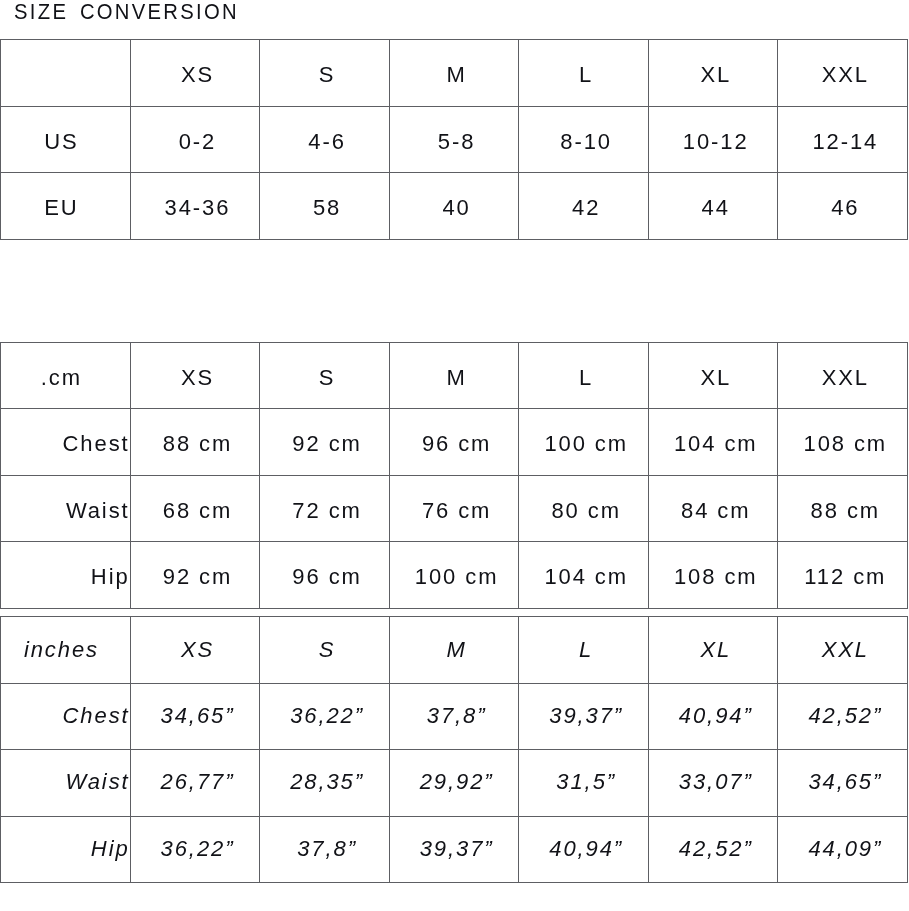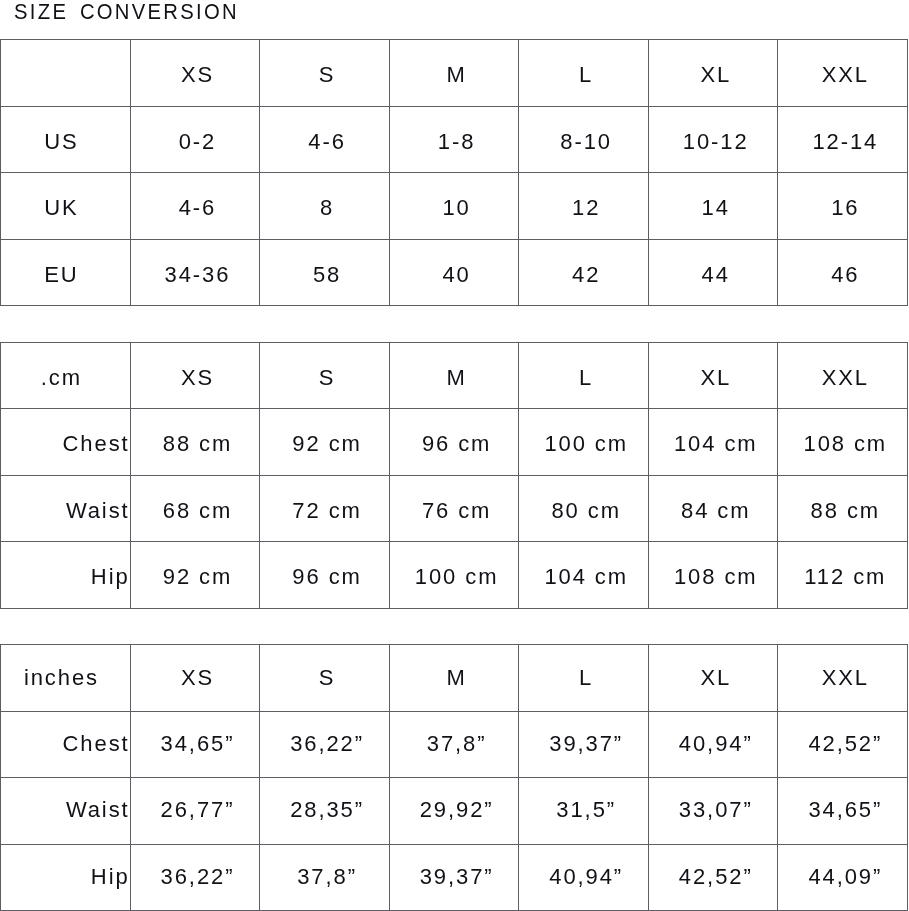--- a/index.html
+++ b/index.html
@@ -68,21 +68,21 @@
   
   #t3 td > span { top: 0.7px; }
   #t3 tr.body td > span { top: -0.7px; }
   table.sz td.c0 { width: 129.57px; padding-right: 13px; margin-top: 19px; }
   table.sz td.cx { width: 129.57px; }
   
   table.sz td.lbl { text-align: right; padding-left: 27px; padding-right: 0; text-indent: 0; }
 
   #t1 { top: 39px; }
   #t2 { top: 341.5px; }
-  #t3 { top: 644px; }
+  #t3 { top: 616px; font-style: italic; }
 </style>
 </head>
 <body>
 
 <div class="page">
   <div class="title">SIZE CONVERSION</div>
   <table class="sz" id="t1">
       <tbody>
         <tr>
           <td class="c0"><span></span></td>
@@ -90,33 +90,24 @@
           <td class="cx"><span>S</span></td>
           <td class="cx"><span>M</span></td>
           <td class="cx"><span>L</span></td>
           <td class="cx"><span>XL</span></td>
           <td class="cx"><span>XXL</span></td>
         </tr>
         <tr class="body">
           <td class="c0"><span>US</span></td>
           <td class="cx"><span>0-2</span></td>
           <td class="cx"><span>4-6</span></td>
-          <td class="cx"><span>1-8</span></td>
+          <td class="cx"><span>5-8</span></td>
           <td class="cx"><span>8-10</span></td>
           <td class="cx"><span>10-12</span></td>
           <td class="cx"><span>12-14</span></td>
-        </tr>
-        <tr class="body">
-          <td class="c0"><span>UK</span></td>
-          <td class="cx"><span>4-6</span></td>
-          <td class="cx"><span>8</span></td>
-          <td class="cx"><span>10</span></td>
-          <td class="cx"><span>12</span></td>
-          <td class="cx"><span>14</span></td>
-          <td class="cx"><span>16</span></td>
         </tr>
         <tr class="body">
           <td class="c0"><span>EU</span></td>
           <td class="cx"><span>34-36</span></td>
           <td class="cx"><span>58</span></td>
           <td class="cx"><span>40</span></td>
           <td class="cx"><span>42</span></td>
           <td class="cx"><span>44</span></td>
           <td class="cx"><span>46</span></td>
         </tr>

